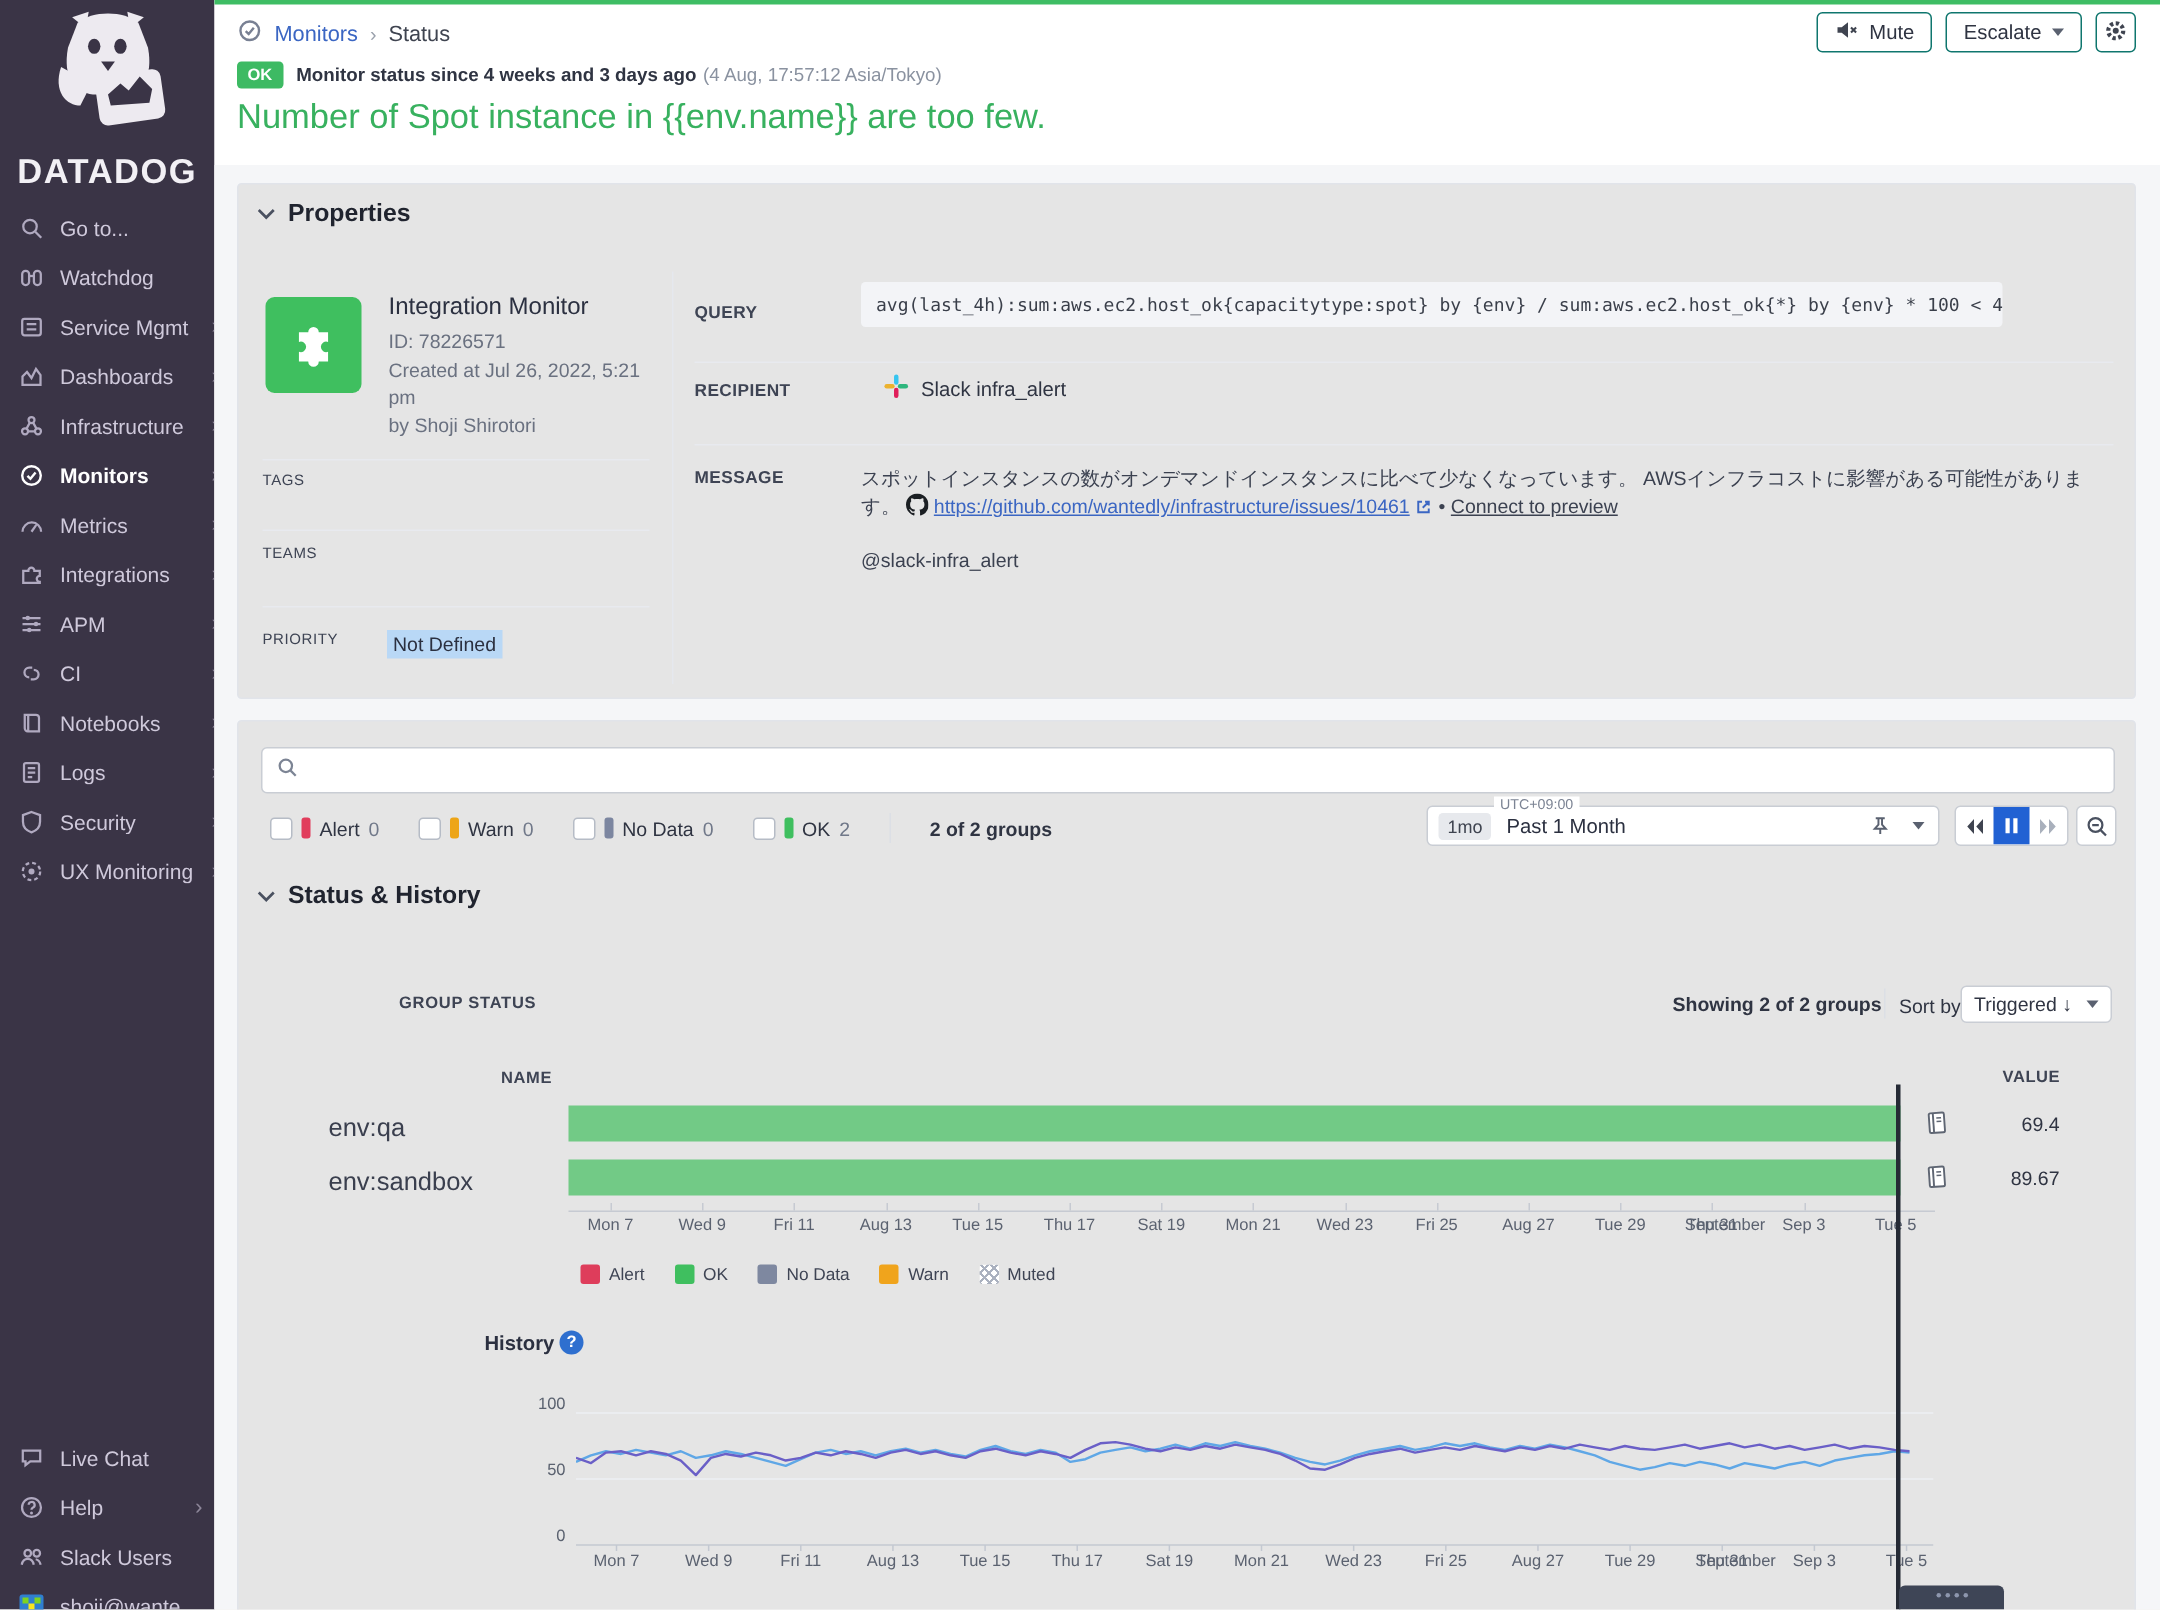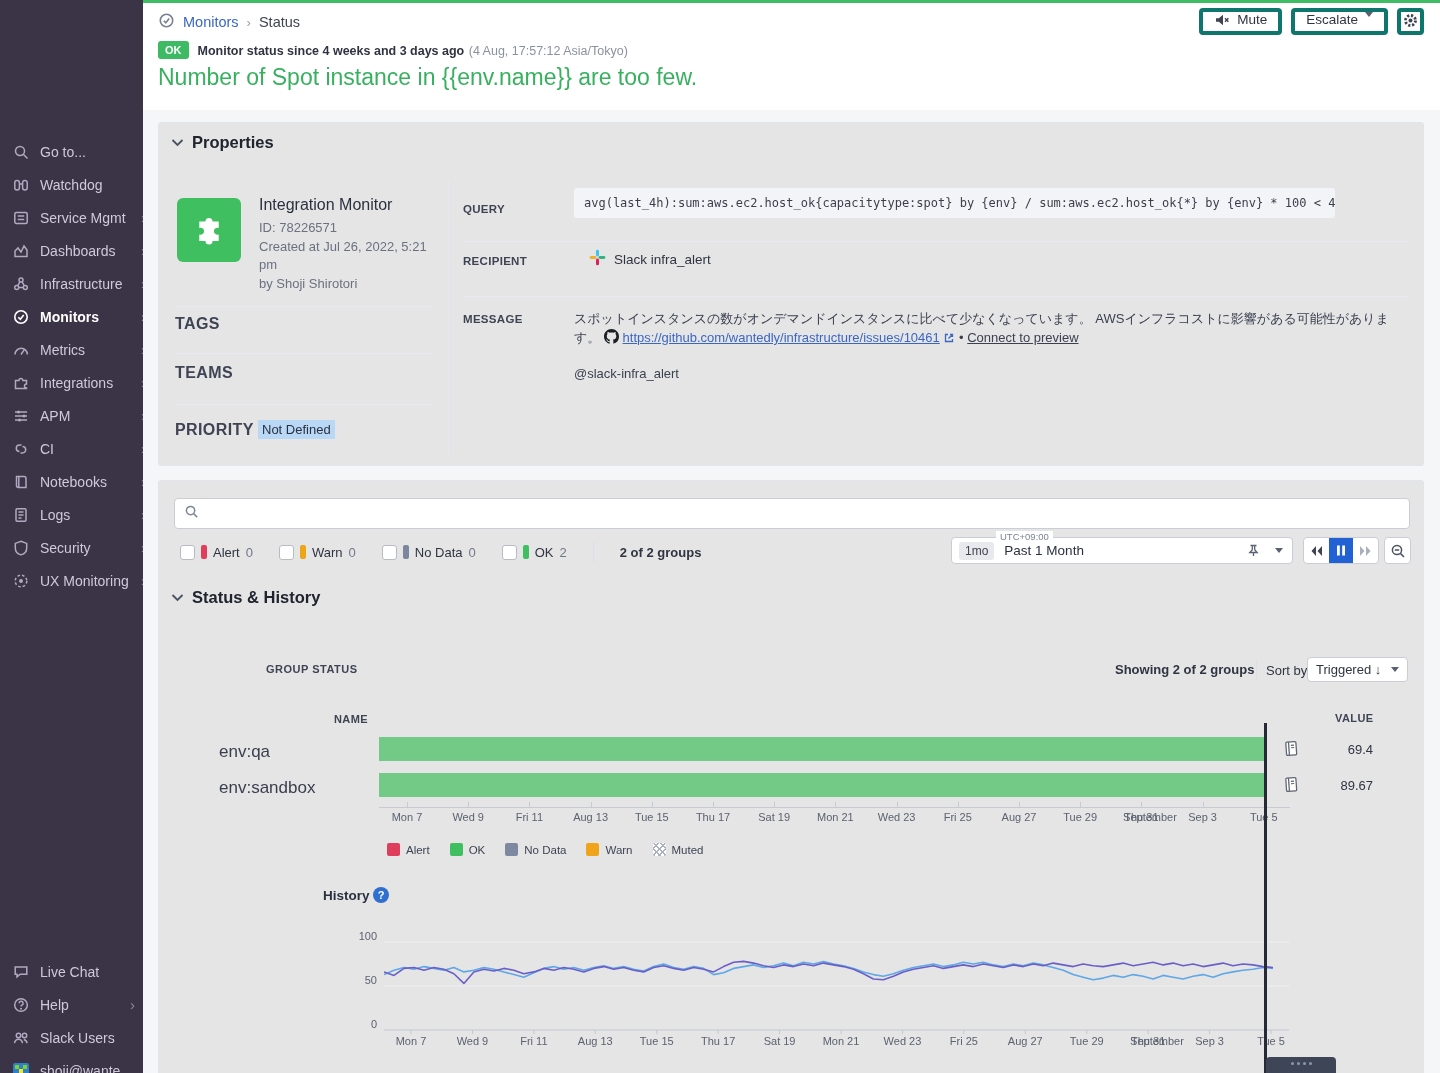--- a/index.html
+++ b/index.html
@@ -22,41 +22,41 @@
   .nav-chev{color:#8d8699;font-size:15px;line-height:1;}
   
   #main{position:absolute;left:143px;top:0;width:1297px;height:1073px;background:#ffffff;}
   #topline{position:absolute;left:0;top:0;width:1297px;height:3px;background:#3ebd64;}
   #content-bg{position:absolute;left:0;top:110px;width:1297px;height:963px;background:#f5f6f8;}
   #breadcrumb{position:absolute;left:15px;top:12px;display:flex;align-items:center;gap:8px;font-size:14.5px;}
   .bc-link{color:#3b66c3;font-weight:500;cursor:pointer;}
   .bc-sep{color:#9aa1ac;font-size:13px;}
   .bc-current{color:#3f4450;}
   #header-actions{position:absolute;right:16px;top:8px;display:flex;gap:9px;}
-  .btn{display:inline-flex;align-items:flex-start;gap:7px;height:27px;padding:0 11px;background:#fff;
-       border:4px solid #0f766e;border-radius:4px;font-size:13.5px;color:#2f3442;cursor:pointer;box-sizing:border-box;}
+  .btn{display:inline-flex;align-items:center;gap:7px;height:27px;padding:0 11px;background:#fff;
+       border:1px solid #0f766e;border-radius:4px;font-size:13.5px;color:#2f3442;cursor:pointer;box-sizing:border-box;}
   .btn.icon-only{width:27px;padding:0;justify-content:center;}
   .caret{width:0;height:0;border-left:4px solid transparent;border-right:4px solid transparent;border-top:5px solid #5a6170;}
   #status-row{position:absolute;left:15px;top:41px;display:flex;align-items:center;gap:9px;}
   #ok-badge{background:#3dba63;color:#fff;font-size:11px;font-weight:700;border-radius:3px;padding:3px 7px;}
   #status-since{font-size:12.5px;font-weight:700;color:#2f3442;}
   #status-detail{font-size:12.5px;color:#8a92a0;font-weight:400;}
   #monitor-title{position:absolute;left:15px;top:64px;font-size:23px;font-weight:500;color:#38b15f;margin:0;}
   
   .card{position:absolute;left:15px;width:1266px;background:#e5e5e5;border:1px solid #e1e4ea;border-radius:3px;box-sizing:border-box;}
   #properties-card{top:122px;height:344px;}
   #status-history-card{top:480px;height:700px;}
   .sec-chev{position:absolute;display:inline-flex;cursor:pointer;}
   .sec-heading{position:absolute;font-size:16.5px;font-weight:600;color:#20242f;}
   
   #prop-tile{position:absolute;left:18px;top:75px;width:64px;height:64px;border-radius:6px;background:#3fbf5f;display:flex;align-items:center;justify-content:center;}
   #prop-info{position:absolute;left:100px;top:73px;width:184px;}
   #prop-type{font-size:16px;color:#2b3040;margin-bottom:5px;}
   .meta{font-size:13px;color:#6a7180;line-height:18.5px;}
-  .plabel{position:absolute;left:16px;font-size:16px;font-weight:700;color:#3e4454;letter-spacing:.4px;}
+  .plabel{position:absolute;left:16px;font-size:10px;font-weight:400;color:#3e4454;letter-spacing:.4px;}
   .hdiv{position:absolute;left:16px;width:258px;height:1px;background:#e8eaef;}
   #priority-chip{position:absolute;left:99px;top:297px;background:#b9d8f6;color:#2b3040;font-size:13px;padding:2px 4px;}
   #prop-vdiv{position:absolute;left:289px;top:58px;width:1px;height:275px;background:#e5e8ee;}
   .rlabel{position:absolute;left:304px;font-size:11.5px;font-weight:700;color:#3e4454;letter-spacing:.3px;}
   .rdiv{position:absolute;left:304px;width:946px;height:1px;background:#e8eaef;}
   #query-box{position:absolute;left:415px;top:65px;width:761px;height:30px;background:#f3f4f7;border-radius:3px;box-sizing:border-box;
              font-family:"DejaVu Sans Mono","Liberation Mono",monospace;font-size:12px;color:#3a3f4a;
              display:flex;align-items:center;padding:0 10px;white-space:nowrap;overflow:hidden;}
   #recipient-row{position:absolute;left:430px;top:126px;display:flex;align-items:center;gap:8px;font-size:13.5px;color:#2f3442;}
   #message-block{position:absolute;left:415px;top:186px;width:833px;font-size:13px;line-height:19px;color:#3b4150;}
@@ -121,20 +121,38 @@
   
   #cursor-line{position:absolute;left:1121px;top:723px;width:3px;height:350px;background:#252a35;z-index:10;}
   #cursor-tooltip{position:absolute;left:1123px;top:1057px;width:70px;height:16px;background:#3e4556;border-radius:4px 4px 0 0;z-index:11;}
   .dot-row{display:flex;gap:3px;justify-content:center;padding-top:5px;}
   .dot{width:3px;height:3px;border-radius:50%;background:#8d96ad;}
 </style>
 </head>
 <body>
 
 <aside id="sidebar">
+  <div id="logo">
+    <svg width="100" height="92" viewBox="0 0 100 100">
+      <g fill="#edeaf0">
+        <path d="M28 10 C38 1 62 1 72 10 L79 28 C83 50 74 60 61 62 L39 62 C26 60 17 50 21 28 Z"></path>
+        <path d="M24 6 L36 2 L34 14 Z"></path>
+        <path d="M76 6 L64 2 L66 14 Z"></path>
+        <path d="M16 42 C10 60 20 70 30 70 L38 54 Z"></path>
+        <rect x="42" y="46" width="48" height="36" rx="6" transform="rotate(-8 66 64)"></rect>
+      </g>
+      <g fill="#3a3446">
+        <ellipse cx="40" cy="27" rx="4.5" ry="5.5"></ellipse>
+        <ellipse cx="59" cy="27" rx="4.5" ry="5.5"></ellipse>
+        <path d="M45 38 L55 38 L50 45 Z"></path>
+        <path d="M50 62 l9 -8 6 5 8 -10 9 9 -2 10 -28 2 z"></path>
+      </g>
+    </svg>
+    <div id="brand">DATADOG</div>
+  </div>
   <nav id="sidebar-nav">
       <div class="nav-item">
         <span class="nav-icon">
           <svg viewBox="0 0 18 18" fill="none" stroke="#b0a9c0" stroke-width="1.5">
             <circle cx="8" cy="8" r="4.5"></circle>
             <path d="M11.5 11.5L15.5 15.5"></path>
           </svg>
         </span>
         <span class="nav-label">Go to...</span>
       </div>

